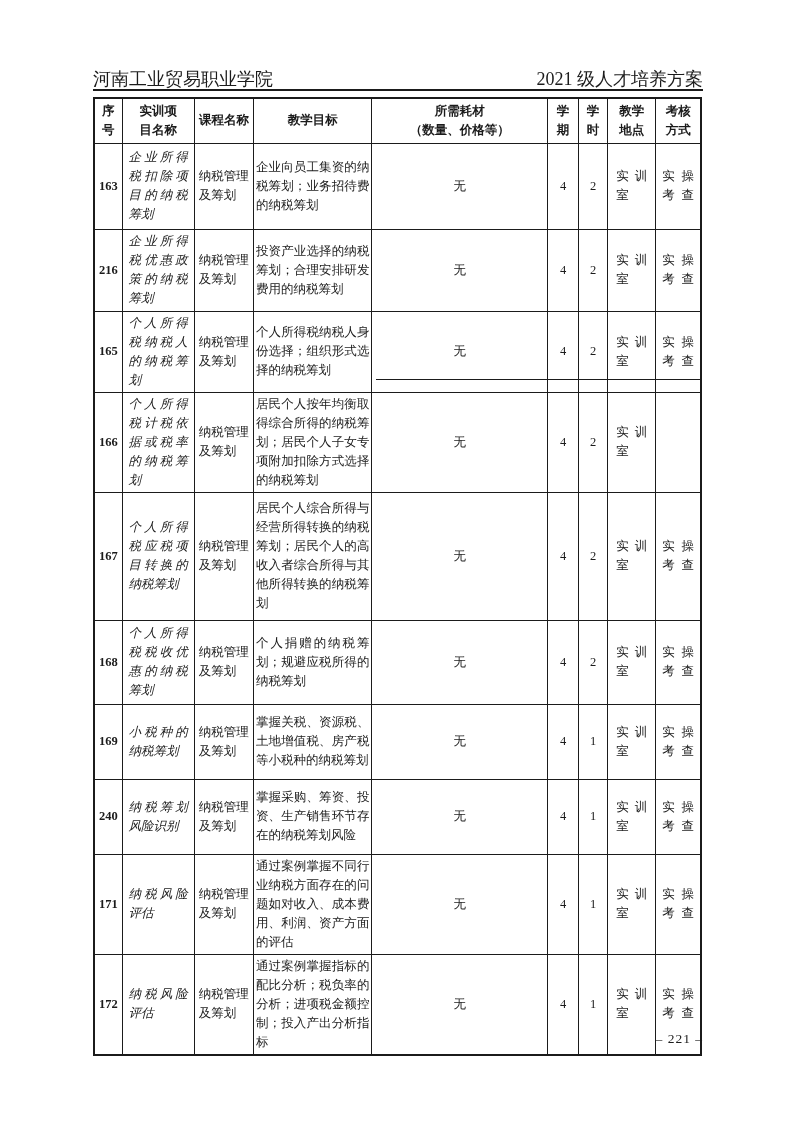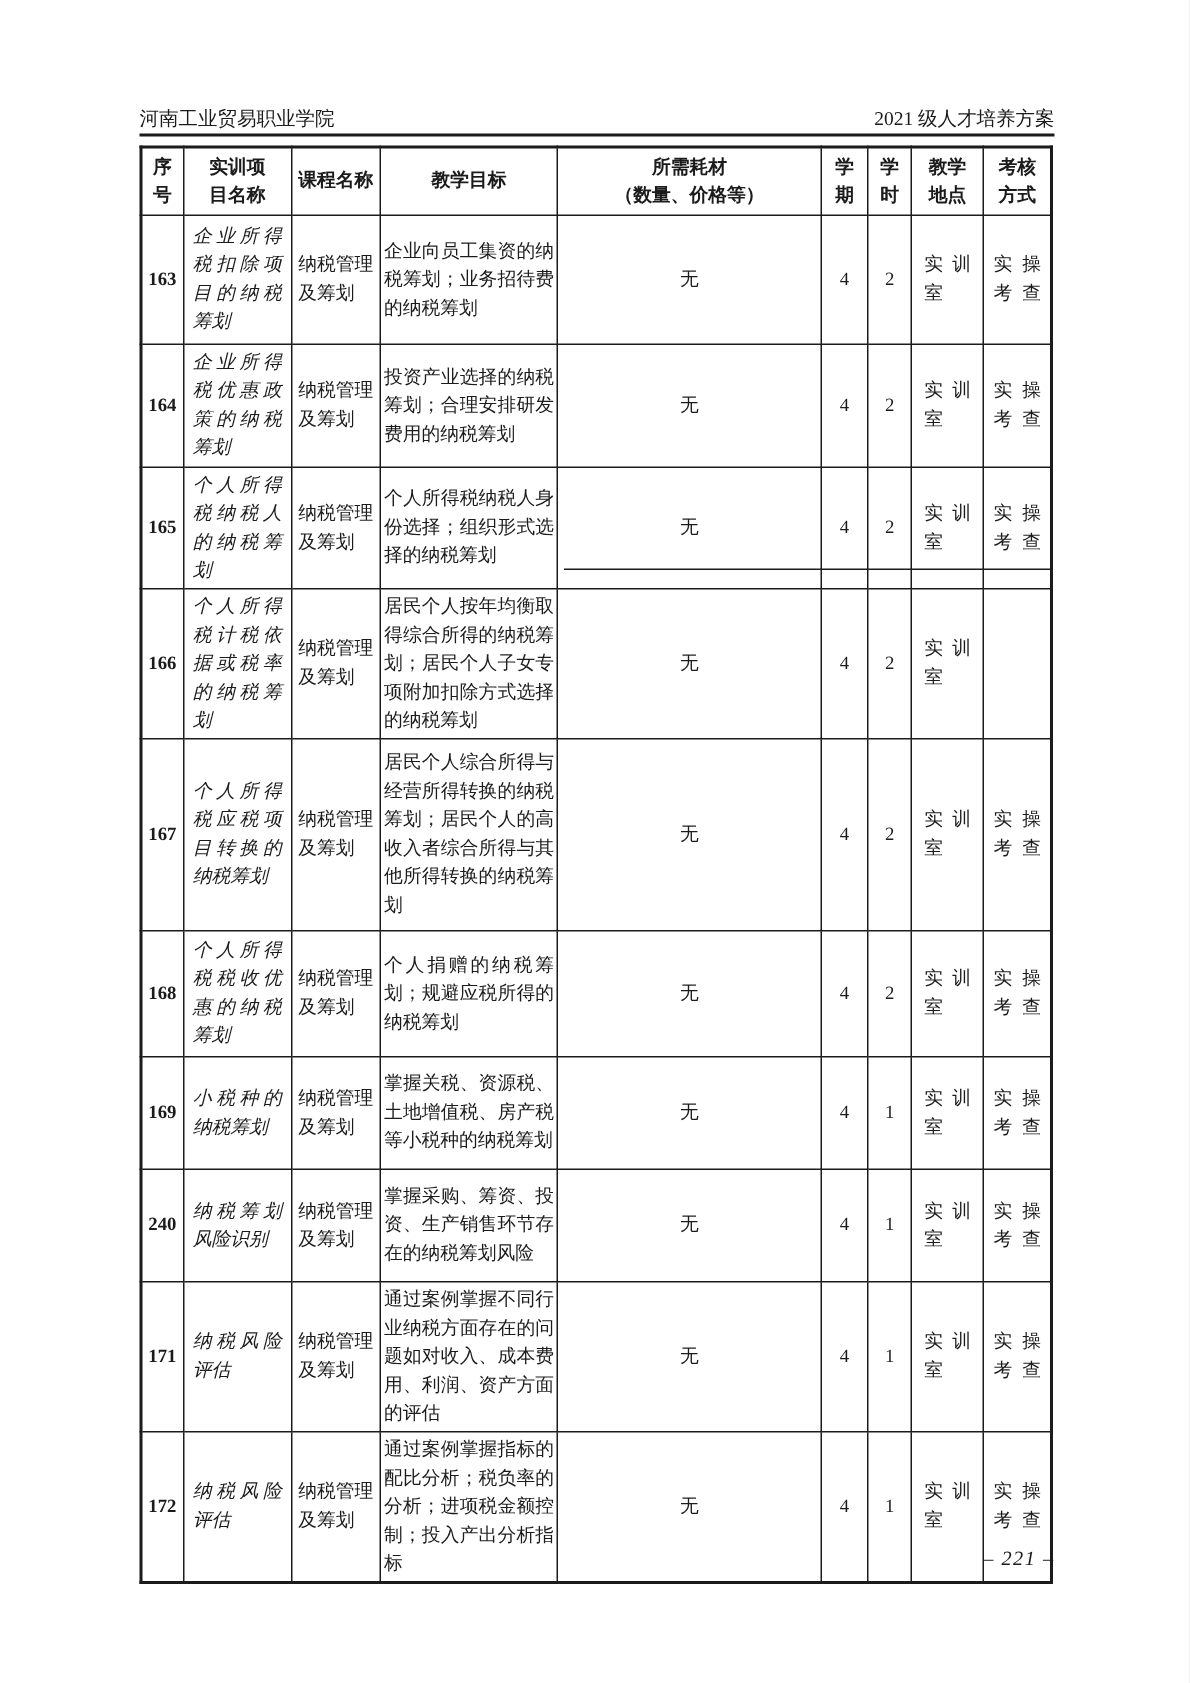--- a/index.html
+++ b/index.html
@@ -7,21 +7,21 @@
     position:relative;
     width:793px;height:1122px;
     background:#ffffff;
     font-family:"Liberation Serif","DejaVu Serif",serif;
     color:#1b1b1b;
     overflow:hidden;
   }
   .doc-header{
     position:absolute;left:93px;top:71px;width:610px;
     display:flex;justify-content:space-between;align-items:flex-end;
-    font-size:13px;line-height:16px;
+    font-size:18px;line-height:16px;
   }
   .header-rule{
     position:absolute;left:93px;top:89px;width:610px;height:2px;background:#1b1b1b;
   }
   .table-wrap{position:absolute;left:93px;top:97px;width:610px;}
   table{
     border-collapse:collapse;table-layout:fixed;width:609px;
     border:2px solid #1b1b1b;
   }
   th,td{
@@ -54,21 +54,21 @@
   .c-materials{text-align:center;}
   .c-semester,.c-hours{text-align:center;}
   .c-location{text-align:justify;text-align-last:justify;padding:18px 8px;}
   .c-assessment{text-align:justify;text-align-last:justify;padding:10px 6px;}
   
   .artifact{
     position:absolute;left:283px;top:282px;right:2px;height:1px;background:#1b1b1b;
   }
   .doc-footer{
     position:absolute;left:93px;top:1031px;width:610px;
-    text-align:right;font-size:13.5px;letter-spacing:1px;font-style:italic;
+    text-align:right;font-size:13.5px;letter-spacing:1px;
   }
 </style>
 </head>
 <body>
 
 <div class="page">
 
   <div class="doc-header">
     <span>河南工业贸易职业学院</span>
     <span>2021 级人才培养方案</span>
@@ -114,21 +114,21 @@
     <td class="c-project">企业所得税扣除项目的纳税筹划</td>
     <td class="c-course">纳税管理及筹划</td>
     <td class="c-objective">企业向员工集资的纳税筹划；业务招待费的纳税筹划</td>
     <td class="c-materials">无</td>
     <td class="c-semester">4</td>
     <td class="c-hours">2</td>
     <td class="c-location">实训室</td>
     <td class="c-assessment">实操考查</td>
   </tr>
           <tr>
-    <td class="c-no">164</td>
+    <td class="c-no">216</td>
     <td class="c-project">企业所得税优惠政策的纳税筹划</td>
     <td class="c-course">纳税管理及筹划</td>
     <td class="c-objective">投资产业选择的纳税筹划；合理安排研发费用的纳税筹划</td>
     <td class="c-materials">无</td>
     <td class="c-semester">4</td>
     <td class="c-hours">2</td>
     <td class="c-location">实训室</td>
     <td class="c-assessment">实操考查</td>
   </tr>
           <tr>

